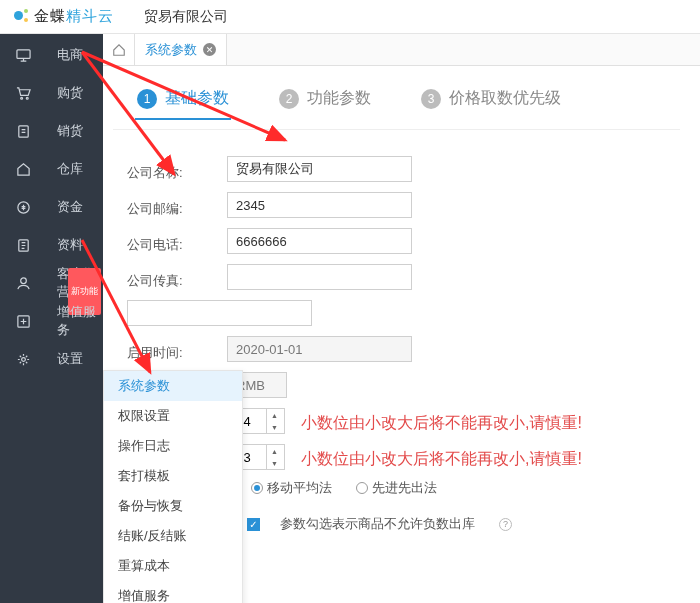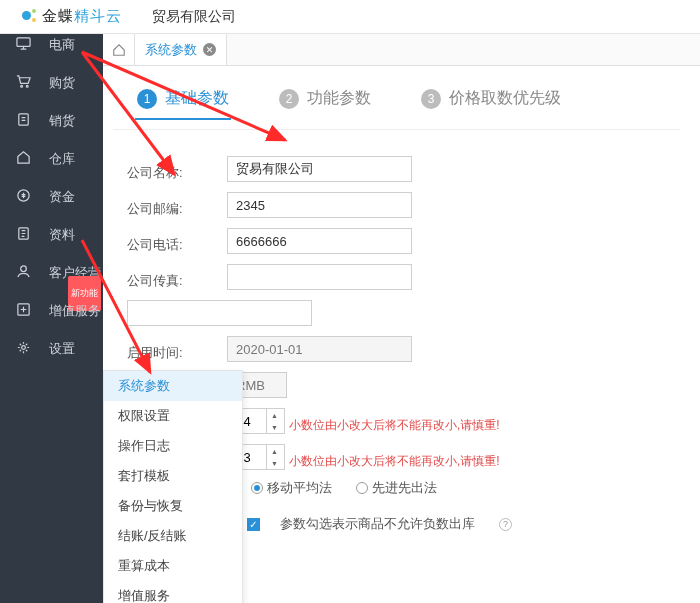--- a/index.html
+++ b/index.html
@@ -1,33 +1,33 @@
 <!DOCTYPE html>
 <html><head>
 <meta charset="utf-8">
 <style>
 *{box-sizing:border-box;margin:0;padding:0;font-family:"Microsoft YaHei","PingFang SC",Arial,sans-serif}
 body{width:700px;height:603px;overflow:hidden;background:#fff;font-size:13px;color:#333;position:relative}
-.topbar{height:34px;display:flex;align-items:center;border-bottom:1px solid #e5e5e5;padding-left:20px}
+.topbar{height:34px;display:flex;align-items:center;border-bottom:1px solid #e5e5e5;padding-left:12px}
 .logo{display:flex;align-items:center;gap:4px}
 .logo-dots{position:relative;width:18px;height:18px}
 .logo-dots span{position:absolute;border-radius:50%}
 .logo-d1{width:9px;height:9px;background:#2ea3dc;left:2px;top:3px}
 .logo-d2{width:4px;height:4px;background:#a7d96c;left:12px;top:1px}
 .logo-d3{width:4px;height:4px;background:#f9c74f;left:12px;top:10px}
 .logo-txt{font-size:15px;letter-spacing:1px}
 .logo-txt .b{color:#1b1b1b;font-weight:500}
 .logo-txt .c{color:#2ea3dc}
 .company{margin-left:30px;font-size:14px;color:#333}
 .layout{display:flex;height:calc(100% - 34px)}
 .sidebar{width:103px;background:#313944;color:#cdd3da;display:flex;flex-direction:column;padding-top:2px}
-.side-item{display:flex;gap:18px;height:38px;padding-left:16px;cursor:pointer;position:relative;font-size:13px}
+.side-item{display:flex;align-items:center;gap:26px;height:38px;padding-left:16px;cursor:pointer;position:relative;font-size:13px}
 .side-icon{width:15px;height:15px;display:inline-block}
 .side-icon svg{width:15px;height:15px;stroke:#cdd3da;fill:none;stroke-width:1.3}
-.badge{position:absolute;right:2px;top:12px;background:#ff585d;color:#fff;font-size:9px;padding:11px 3px;border-radius:2px}
+.badge{position:absolute;right:2px;top:4px;background:#ff585d;color:#fff;font-size:9px;padding:17px 3px;border-radius:2px}
 .main{flex:1;display:flex;flex-direction:column;background:#fff;position:relative}
 .tabbar{height:32px;border-bottom:1px solid #e0e0e0;display:flex;align-items:stretch;background:#fafafa}
 .tab-home{width:32px;display:flex;align-items:center;justify-content:center;border-right:1px solid #e0e0e0;background:#fff;cursor:pointer}
 .tab{display:flex;align-items:center;gap:6px;padding:0 10px;border-right:1px solid #e0e0e0;background:#fff;cursor:pointer}
 .tab.active{color:#2a91d6}
 .tab-close{width:13px;height:13px;border-radius:50%;background:#8a8a8a;color:#fff;font-size:9px;display:flex;align-items:center;justify-content:center;cursor:pointer}
 .steps{display:flex;gap:50px;padding:22px 0 10px 24px;border-bottom:1px solid #eee;margin:0 20px 0 10px}
 .step{display:flex;align-items:center;gap:8px;cursor:pointer;padding-bottom:10px;position:relative}
 .step-num{width:20px;height:20px;border-radius:50%;display:flex;align-items:center;justify-content:center;color:#fff;font-size:12px;background:#bcbcbc}
 .step.active .step-num{background:#2a91d6}
@@ -36,21 +36,21 @@
 .step.active::after{content:"";position:absolute;left:-2px;right:-2px;bottom:-1px;height:2px;background:#2a91d6}
 .form{padding:16px 0 0 24px}
 .row{display:flex;align-items:flex-end;height:36px;margin-bottom:0}
 .row label{width:100px;text-align:left;color:#555;font-size:13px}
 .row input[type=text]{width:185px;height:26px;border:1px solid #cfcfcf;padding:0 8px;font-size:13px;color:#333;background:#fff}
 .row input[readonly]{background:#f5f5f5;color:#777}
 .row .spin{width:58px;height:26px;border:1px solid #cfcfcf;display:flex;align-items:center}
 .row .spin input{border:none;width:38px;height:24px;text-align:center;font-size:13px;outline:none}
 .row .spin .arrows{display:flex;flex-direction:column;width:16px;border-left:1px solid #cfcfcf;height:24px}
 .row .spin .arrows span{flex:1;font-size:7px;display:flex;align-items:center;justify-content:center;color:#666;cursor:pointer}
-.warn{color:#e34b4b;font-size:12px;margin-left:4px}
+.warn{color:#e34b4b;font-size:16px;margin-left:16px}
 .radio-row{display:flex;align-items:center;gap:24px}
 .radio-opt{display:flex;align-items:center;gap:4px;font-size:13px;color:#555;cursor:pointer}
 .radio{width:12px;height:12px;border:1px solid #9a9a9a;border-radius:50%;display:inline-flex;align-items:center;justify-content:center;background:#fff}
 .radio.checked::after{content:"";width:6px;height:6px;border-radius:50%;background:#2a91d6}
 .check-row{display:flex;align-items:center;gap:20px;font-size:13px;color:#555}
 .checkbox{width:13px;height:13px;border:1px solid #2a91d6;background:#2a91d6;color:#fff;font-size:10px;display:flex;align-items:center;justify-content:center;cursor:pointer}
 .help{width:13px;height:13px;border:1px solid #bbb;border-radius:50%;font-size:9px;color:#999;display:flex;align-items:center;justify-content:center;margin-left:4px;cursor:pointer}
 .submenu{position:absolute;left:0;top:336px;width:140px;background:#fff;border:1px solid #e5e5e5;box-shadow:2px 2px 6px rgba(0,0,0,.08);z-index:20}
 .submenu-item{height:30px;display:flex;align-items:center;padding-left:14px;font-size:13px;cursor:pointer;color:#444;position:relative}
 .submenu-item.hl{background:#e6f3fd;color:#2a91d6}

